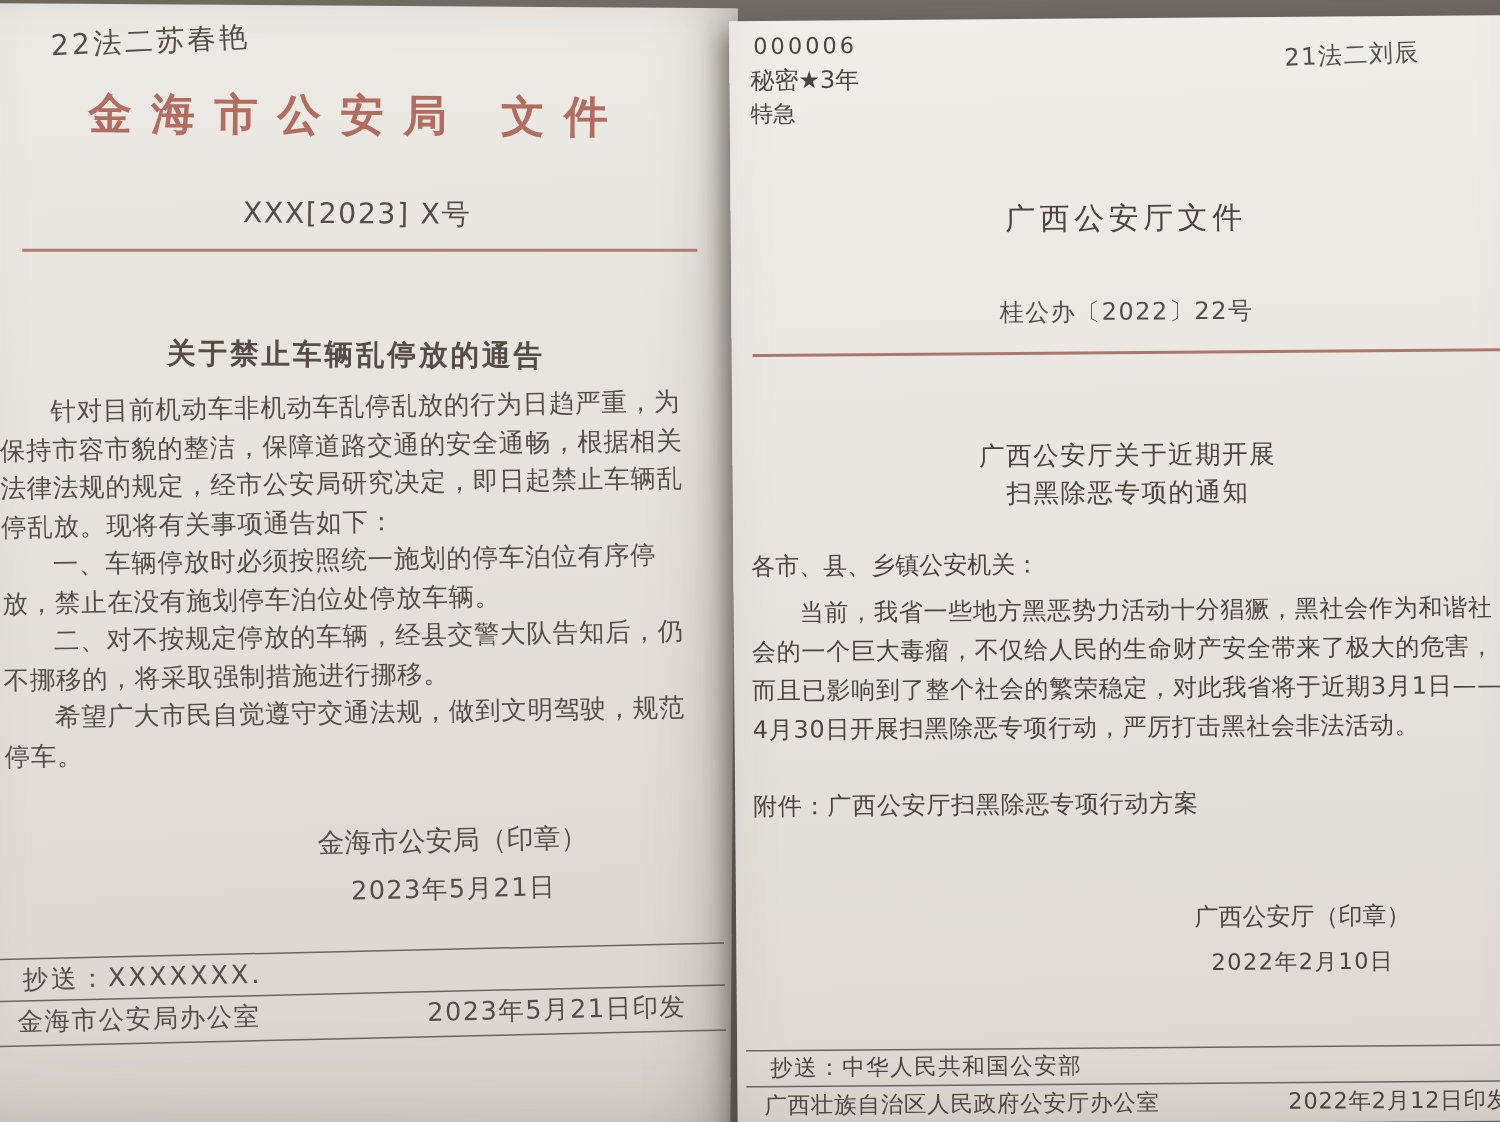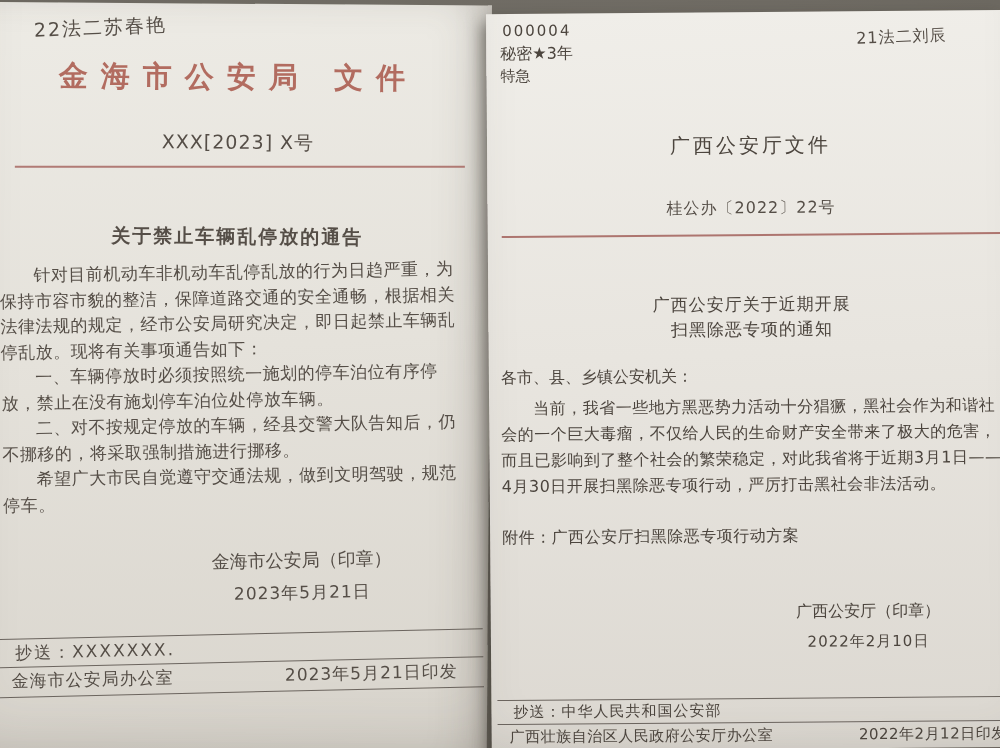--- a/index.html
+++ b/index.html
@@ -94,21 +94,21 @@
       <div class="rule"></div>
       <div class="row">
         <span>金海市公安局办公室</span>
         <span>2023年5月21日印发</span>
       </div>
       <div class="rule"></div>
     </div>
   </div>
 
   <div class="paper right">
-    <div class="abs hand-dk r-serial">000004</div>
+    <div class="abs hand-dk r-serial">000006</div>
     <div class="abs hand-dk r-secrecy">秘密★3年</div>
     <div class="abs hand-dk r-urgency">特急</div>
     <div class="abs hand r-student">21法二刘辰</div>
 
     <div class="abs center hand-dk r-header">广西公安厅文件</div>
 
     <div class="abs center hand r-docno">桂公办〔2022〕22号</div>
 
     <div class="abs r-redrule"></div>
 

